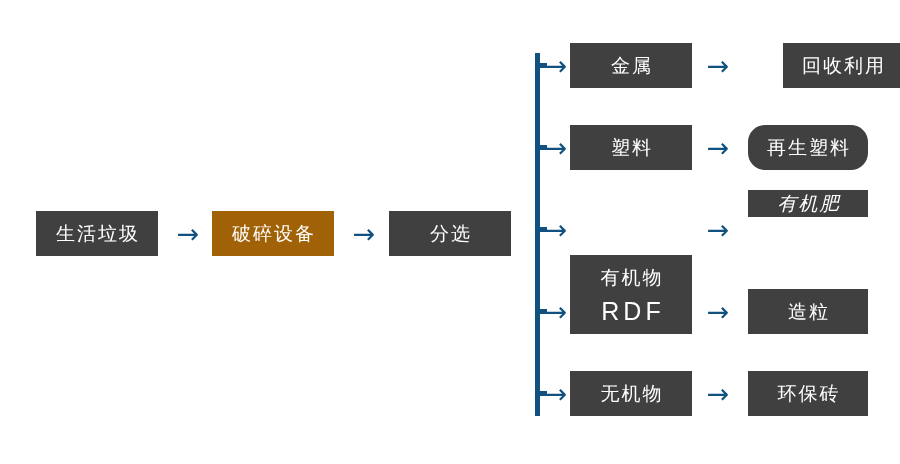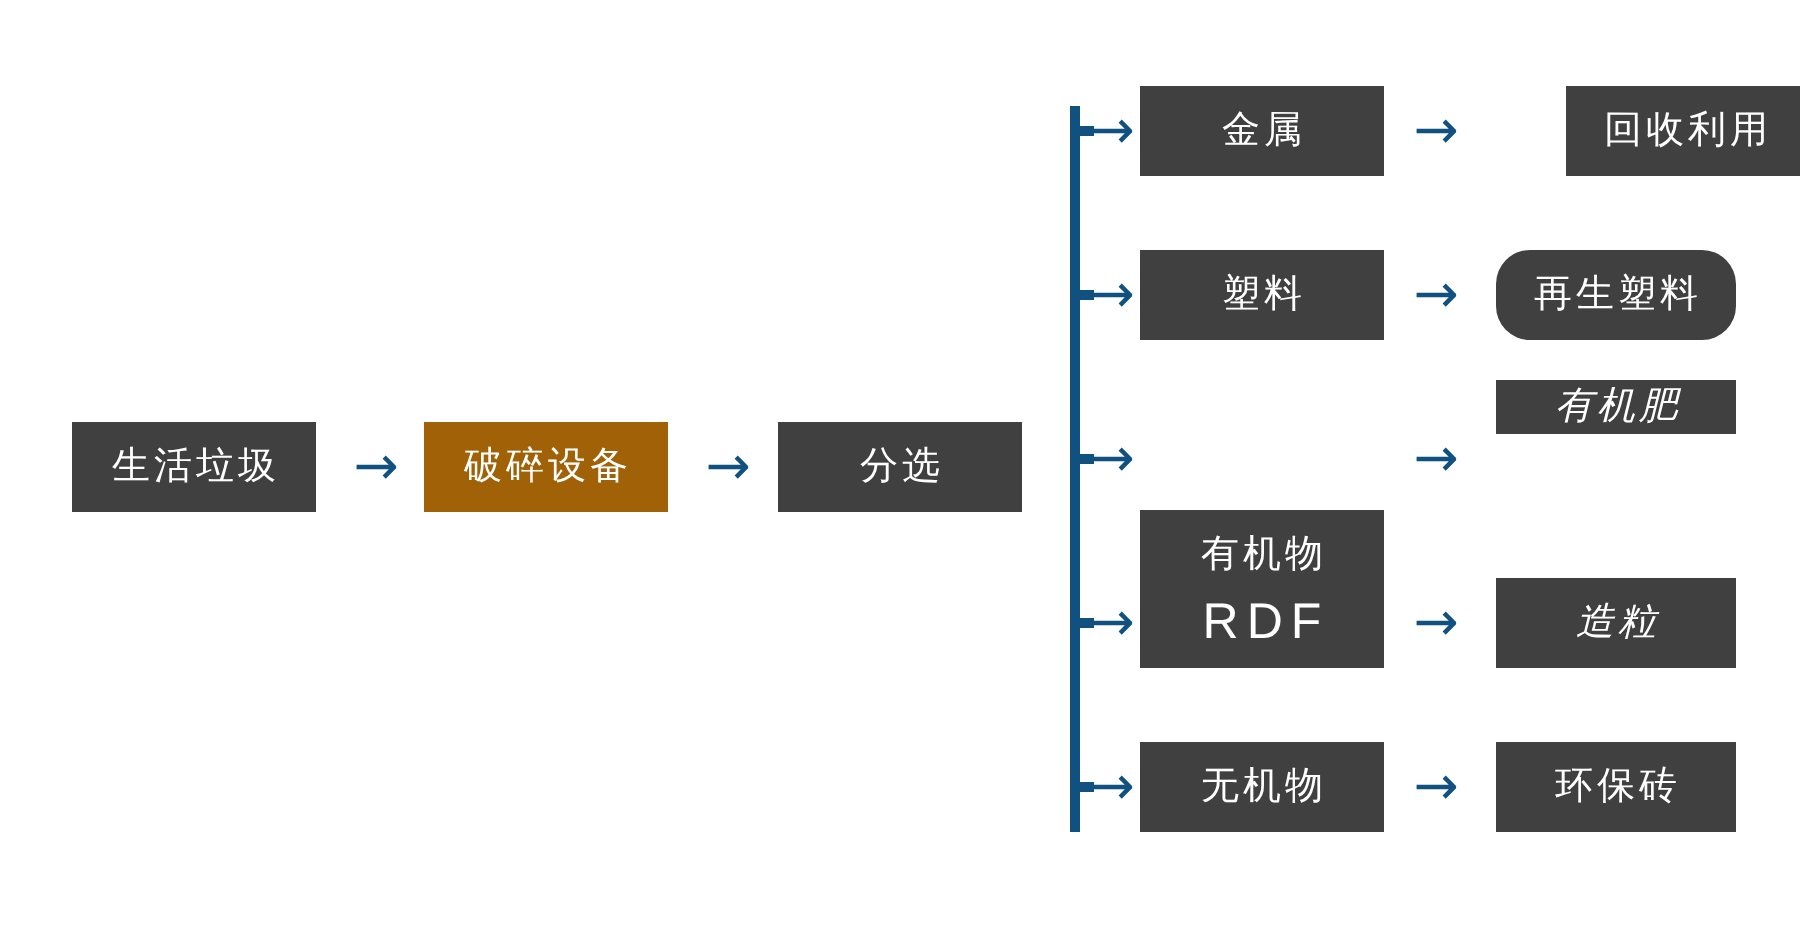--- a/index.html
+++ b/index.html
@@ -89,21 +89,21 @@
   <div class="stub" style="left:535px; top:227px; width:12px; height:5px;"></div>
   <div class="arrow" style="left:534px; top:207px; width:44px; height:45px;">→</div>
   <div class="box blue" style="left:570px; top:207px; width:122px; height:45px;margin-top:48px;">有机物</div>
   <div class="arrow" style="left:696px; top:207px; width:44px; height:45px;">→</div>
   <div class="box blue" style="left:748px; top:190px; width:120px; height:27px;font-style:italic;">有机肥</div>
 
   <div class="stub" style="left:535px; top:309px; width:12px; height:5px;"></div>
   <div class="arrow" style="left:534px; top:289px; width:44px; height:45px;">→</div>
   <div class="box blue latin" style="left:570px; top:289px; width:122px; height:45px;">RDF</div>
   <div class="arrow" style="left:696px; top:289px; width:44px; height:45px;">→</div>
-  <div class="box blue" style="left:748px; top:289px; width:120px; height:45px;font-style:italic;">造粒</div>
+  <div class="box blue" style="left:748px; top:289px; width:120px; height:45px;">造粒</div>
 
   <div class="stub" style="left:535px; top:391px; width:12px; height:5px;"></div>
   <div class="arrow" style="left:534px; top:371px; width:44px; height:45px;">→</div>
   <div class="box blue" style="left:570px; top:371px; width:122px; height:45px;">无机物</div>
   <div class="arrow" style="left:696px; top:371px; width:44px; height:45px;">→</div>
   <div class="box blue" style="left:748px; top:371px; width:120px; height:45px;">环保砖</div>
 
 </div>
 
 </body></html>

